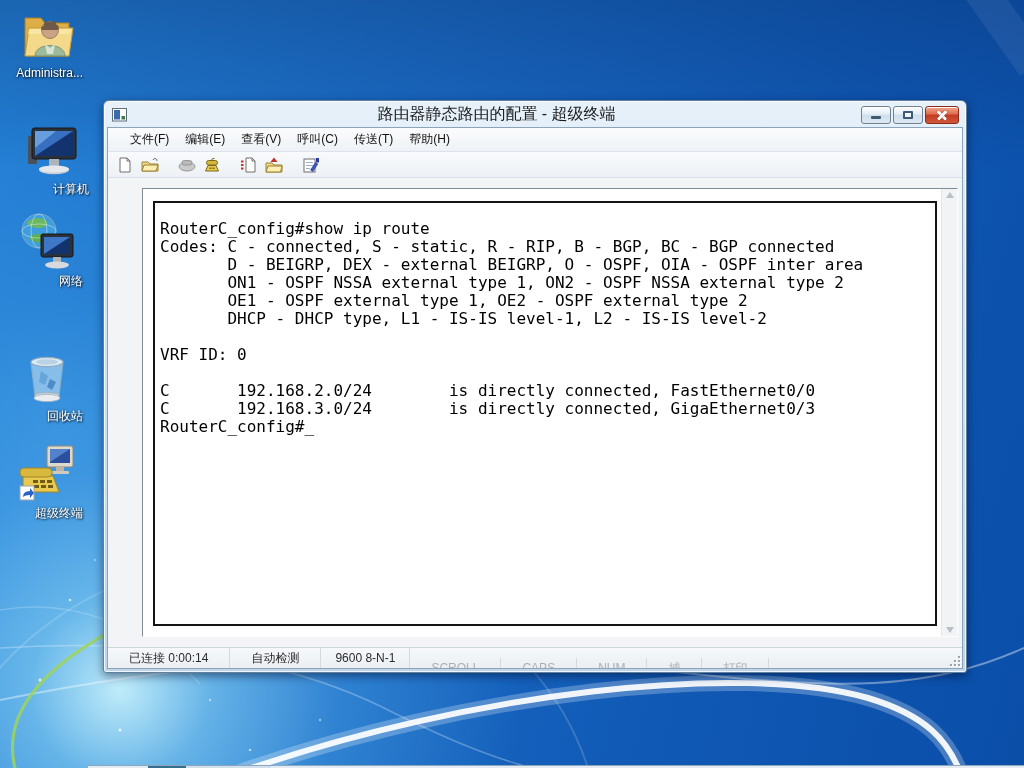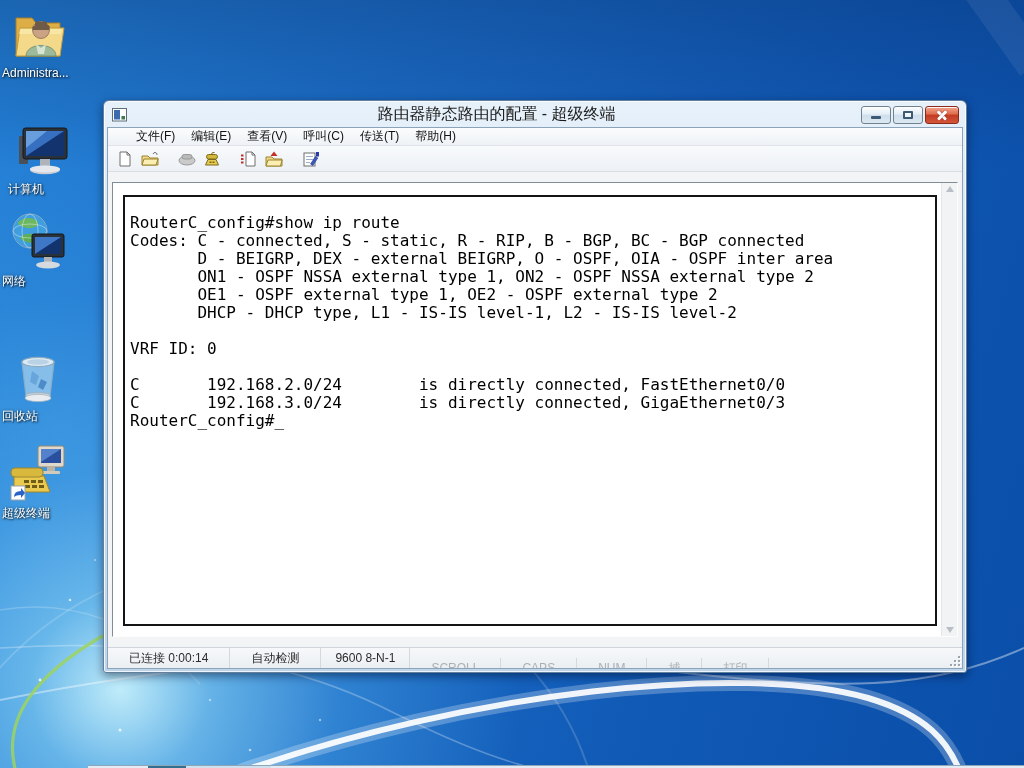--- a/index.html
+++ b/index.html
@@ -12,21 +12,21 @@
     background:
       radial-gradient(circle at 120px 690px, rgba(200,242,252,.95) 0%, rgba(140,215,248,.65) 90px, rgba(90,180,240,.35) 220px, rgba(80,150,230,0) 400px),
       radial-gradient(circle at 60px 430px, rgba(90,185,245,.28) 0%, rgba(90,185,245,0) 320px),
       linear-gradient(180deg, rgba(8,40,96,.30) 0%, rgba(8,40,96,0) 170px),
       linear-gradient(105deg, #2380d6 0%, #1a6ac4 38%, #0f58b4 72%, #0a4ea8 100%);
   }
   .swooshes { position:absolute; inset:0; pointer-events:none; }
 
   
   .dicon {
-    position:absolute; width:72px; text-align:left; cursor:pointer;
+    position:absolute; width:72px; text-align:right; cursor:pointer;margin-left:9px;
   }
   .dicon .art { display:block; margin:0 auto; }
   .dicon .lbl {
     display:block; margin-top:2px; font-size:12px; color:#fff;
     text-shadow:1px 1px 2px rgba(0,0,0,.8), 0 0 3px rgba(0,0,0,.5);
     line-height:14px; white-space:nowrap;
   }
 
   
   .window {
@@ -61,39 +61,39 @@
   }
   .g-close::before { transform:rotate(45deg); }
   .g-close::after  { transform:rotate(-45deg); }
 
   .window-body {
     flex:1; display:flex; flex-direction:column;
     background:#f2f4f6; border:1px solid #8ba4ba; overflow:hidden;
   }
 
   .menubar {
-    height:18px; display:flex; align-items:center;
+    height:24px; display:flex; align-items:center;
     background:linear-gradient(#fbfcfd,#eef2f6); border-bottom:1px solid #dde3e9;
-    font-size:12px; color:#111; padding-left:20px;
+    font-size:12px; color:#111; padding-left:14px;
   }
   .menu-item { padding:2px 8px; cursor:pointer; }
 
   .toolbar {
     height:26px; display:flex; align-items:center; gap:3px;
     background:linear-gradient(#f8fafc,#edf1f5); border-bottom:1px solid #d8dee4;
     padding-left:6px;
   }
   .tbtn {
     width:22px; height:21px; display:flex; align-items:center; justify-content:center;
     border:1px solid transparent; border-radius:2px; cursor:pointer;
   }
   .tbtn.disabled { opacity:.9; cursor:default; }
   .tgap { width:9px; }
 
-  .client { flex:1; padding:10px 4px; display:flex; min-height:0; }
+  .client { flex:1; padding:10px 4px; display:flex; min-height:0;margin-left:30px; }
   .term-panel {
     flex:1; display:flex; min-width:0; background:#fff;
     border-top:1px solid #7f8d99; border-left:1px solid #7f8d99;
     border-right:1px solid #fdfdfd; border-bottom:1px solid #fdfdfd;
   }
   .term-wrap { flex:1; padding:12px 4px 10px 10px; min-width:0; }
   .term-screen {
     width:100%; height:100%; border:2px solid #141414; background:#fff;
     overflow:hidden; cursor:text;
   }

